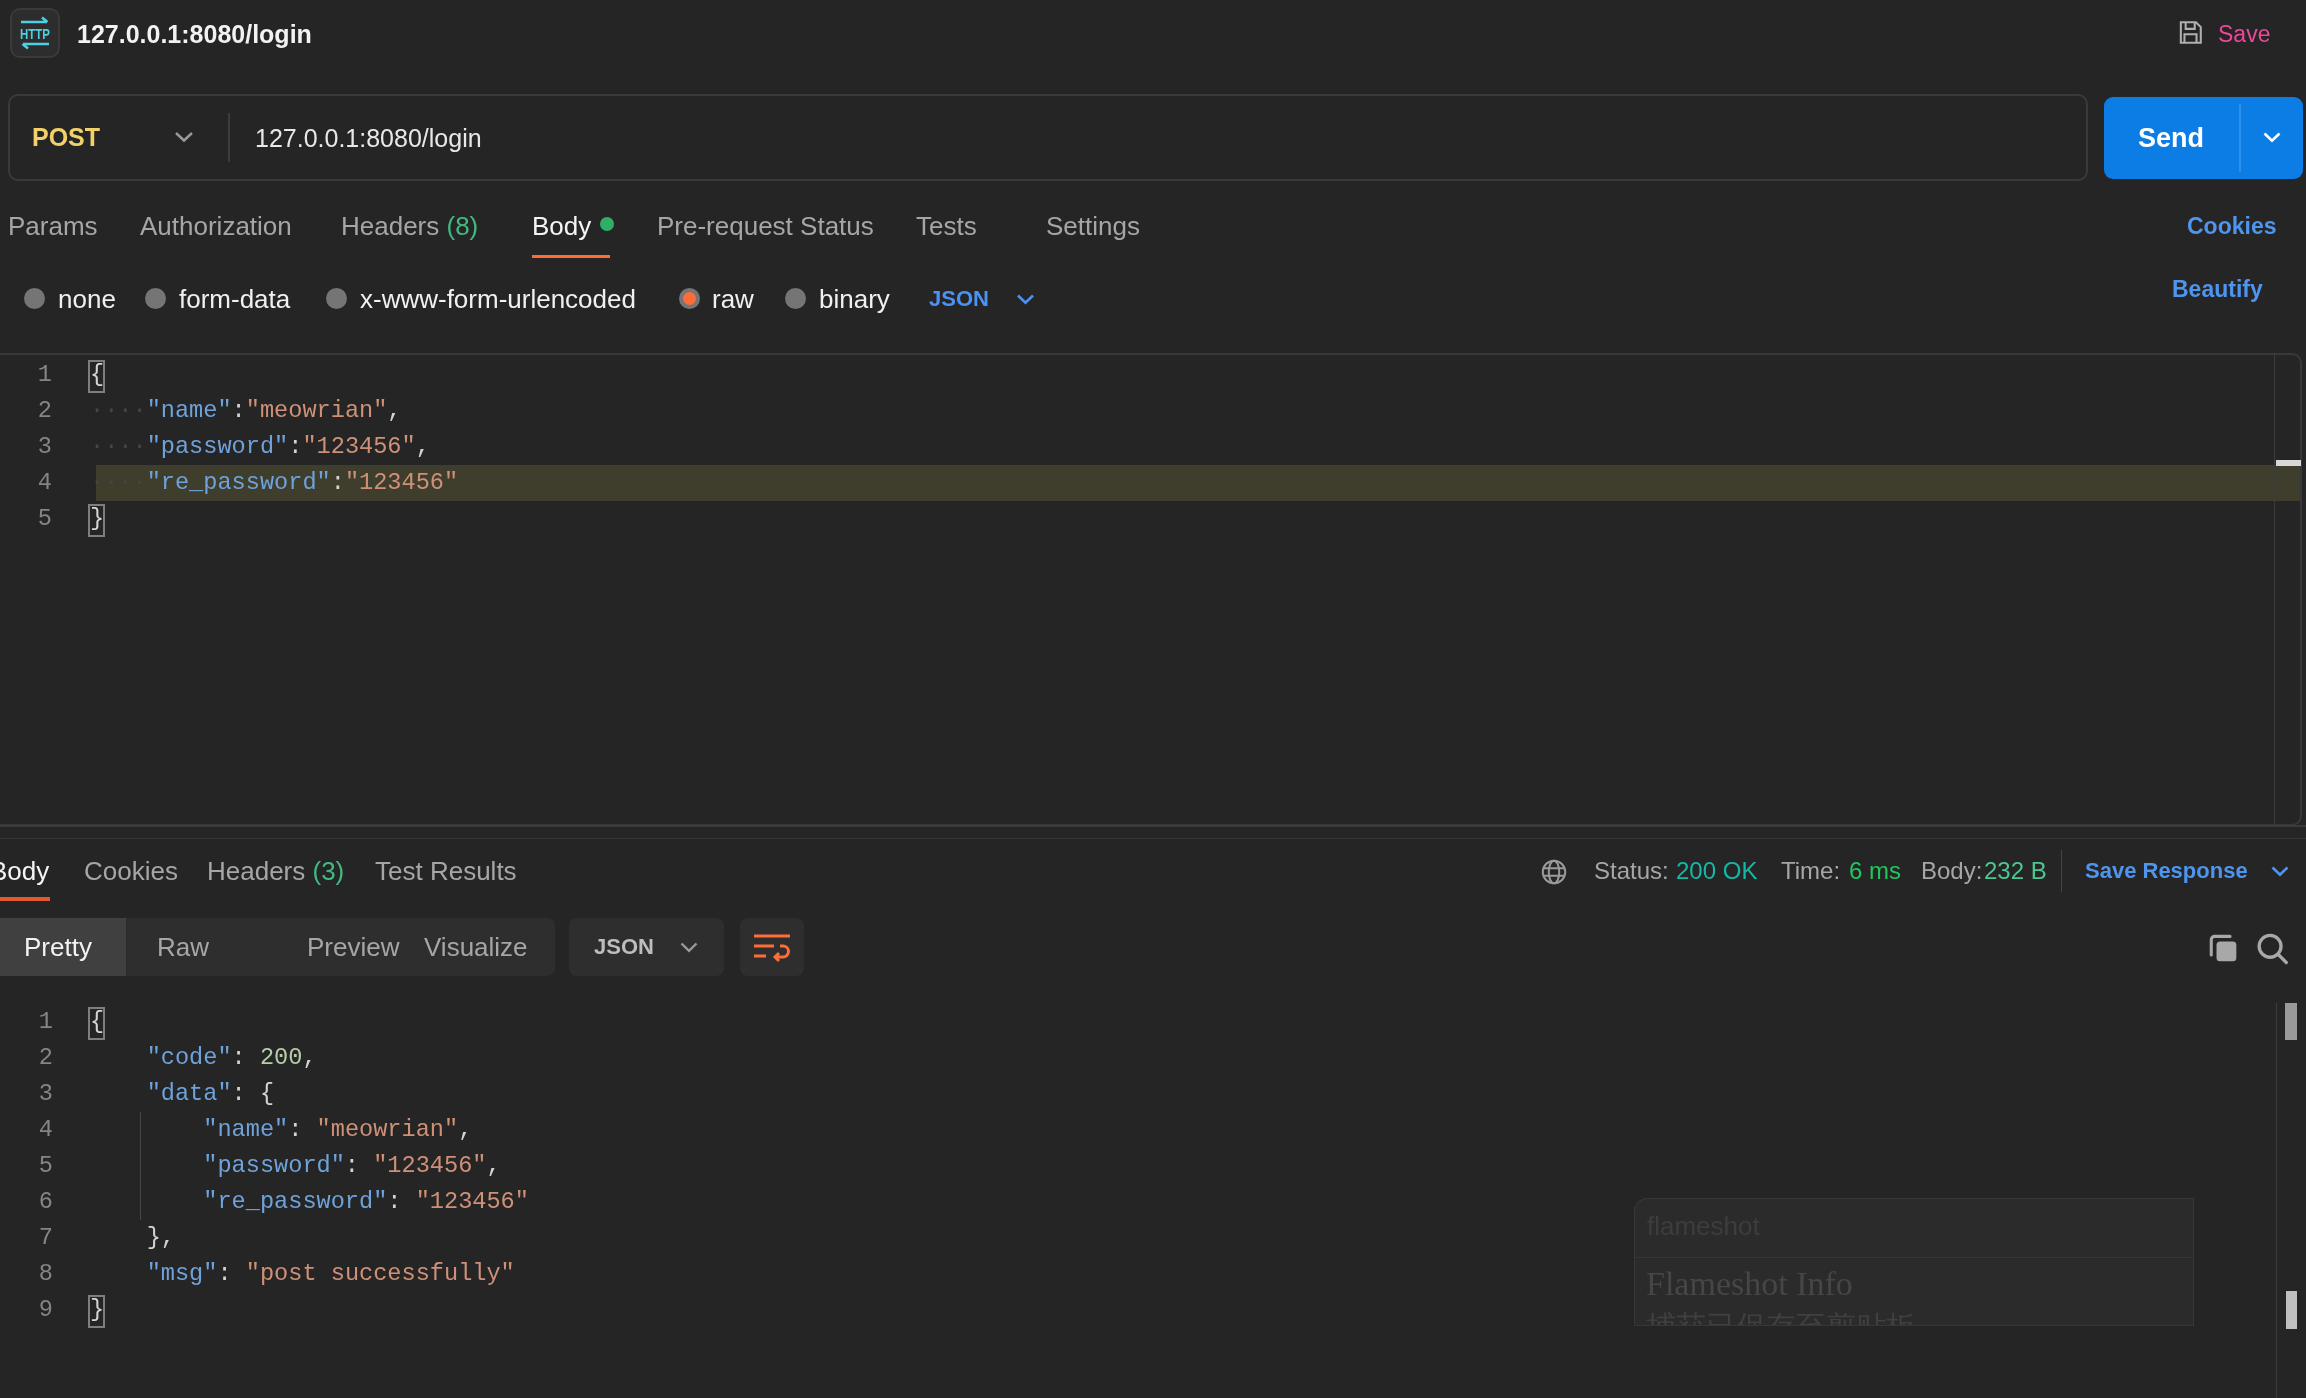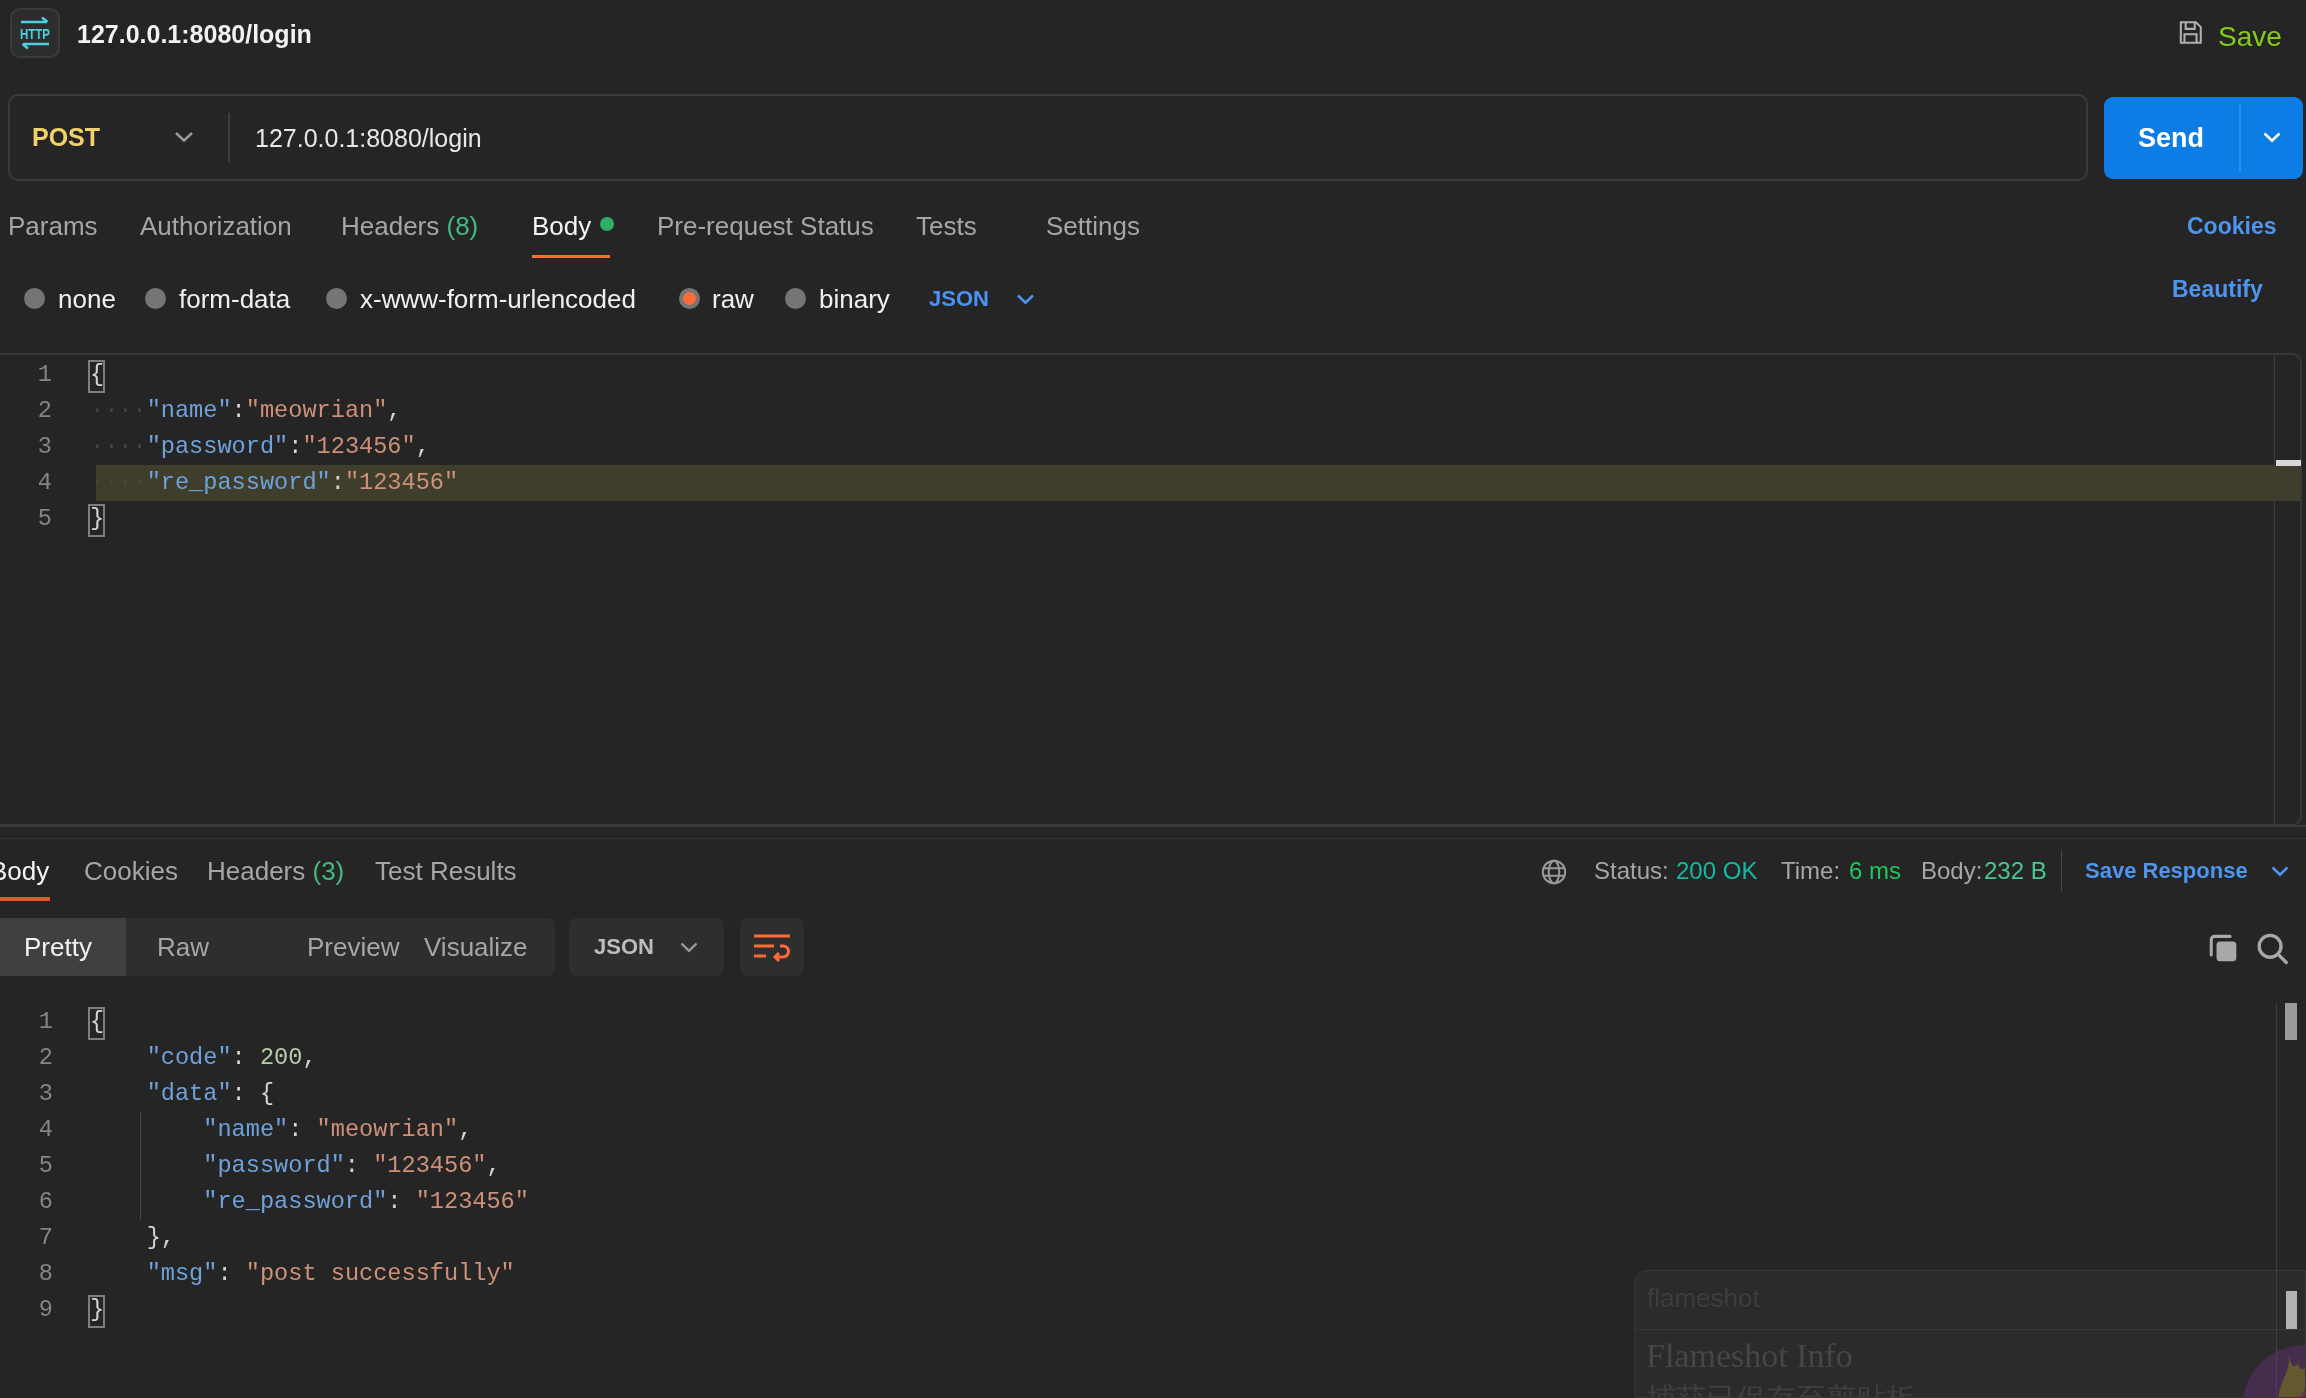--- a/index.html
+++ b/index.html
@@ -24,21 +24,21 @@
 </div>
 <div class="abs" style="left:77px; top:20px; font-size:25px; font-weight:bold; color:#f2f2f2;">127.0.0.1:8080/login</div>
 
 <div class="abs" style="left:2176px; top:18px;">
   <svg width="29" height="29" viewBox="0 0 24 24" fill="none" stroke="#b0b0b0" stroke-width="1.7">
     <path d="M4 3.5 H16.5 L20.5 7.5 V20.5 H4 Z"></path>
     <path d="M8 3.5 V9 H15.5 V3.5"></path>
     <path d="M7 20.5 V13.5 H17 V20.5"></path>
   </svg>
 </div>
-<div class="abs" style="left:2218px; top:21px; font-size:28px; color:#84cc16;">Save</div>
+<div class="abs" style="left:2218px; top:21px; font-size:23px; color:#ec4899;">Save</div>
 
 <div class="abs" style="left:8px; top:94px; width:2080px; height:87px; border:2px solid #3a3a3a; border-radius:10px;"></div>
 <div class="abs" style="left:32px; top:123px; font-size:25px; font-weight:bold; color:#f2d16b;">POST</div>
 <svg class="abs" style="left:172px; top:129px;" width="24" height="16" viewBox="0 0 24 16" fill="none" stroke="#9a9a9a" stroke-width="2.4">
     <path d="M4 4 L12 11.5 L20 4"></path>
   </svg>
 <div class="abs" style="left:228px; top:113px; width:2px; height:49px; background:#3c3c3c;"></div>
 <div class="abs" style="left:255px; top:124px; font-size:25px; color:#e8e8e8;">127.0.0.1:8080/login</div>
 
 <div class="abs" style="left:2104px; top:97px; width:199px; height:82px; background:#0d7de6; border-radius:9px;"></div>
@@ -184,21 +184,21 @@
 <span class="pun">}</span></div>
 <div class="bbox" style="left:88px; top:1007px;"></div>
 <div class="bbox" style="left:88px; top:1295px;"></div>
 
 <div class="abs" style="left:140px; top:1112px; width:1px; height:108px; background:#464646;"></div>
 
 <div class="abs" style="left:2276px; top:1003px; width:1px; height:395px; background:#3c3c3c;"></div>
 <div class="abs" style="left:2285px; top:1003px; width:12px; height:37px; background:#9a9a9a;"></div>
 <div class="abs" style="left:2286px; top:1291px; width:11px; height:38px; background:#c0c0c0;"></div>
 
-<div class="abs" style="left:1634px; top:1270px; width:672px; height:128px; background:rgba(82,82,84,0.13); border:1px solid rgba(120,120,120,0.17); border-radius:14px 0 0 0; overflow:hidden;text-decoration:underline;">
+<div class="abs" style="left:1634px; top:1198px; width:560px; height:128px; background:rgba(82,82,84,0.13); border:1px solid rgba(120,120,120,0.17); border-radius:14px 0 0 0; overflow:hidden;text-decoration:underline;">
   <div style="position:absolute; left:12px; top:12px; font-size:26px; color:#3d3d3f;">flameshot</div>
   <div style="position:absolute; left:0px; top:58px; width:672px; height:1px; background:rgba(120,120,120,0.16);"></div>
   <div style="position:absolute; left:11px; top:66px; font-size:34px; color:#464648; font-family:'Liberation Serif', serif;">Flameshot Info</div>
   <div style="position:absolute; left:11px; top:108px; font-size:30px; color:#404042;">捕获已保存至剪贴板</div>
   <svg style="position:absolute; left:605px; top:72px; opacity:0.38;" width="126" height="126" viewBox="0 0 100 100">
     <circle cx="50" cy="50" r="48" fill="#6f3386"></circle>
     <path d="M38 8 C42 22 30 30 30 48 C30 62 40 72 52 72 C64 72 74 62 74 48 C74 34 62 26 58 10 C54 22 48 24 46 16 C42 22 40 16 38 8 Z" fill="#c2a238"></path>
     <path d="M52 34 C58 44 66 48 66 58 C66 66 60 72 52 72 C44 72 38 66 38 58 C38 50 48 46 52 34 Z" fill="#b85480"></path>
   </svg>
 </div>

